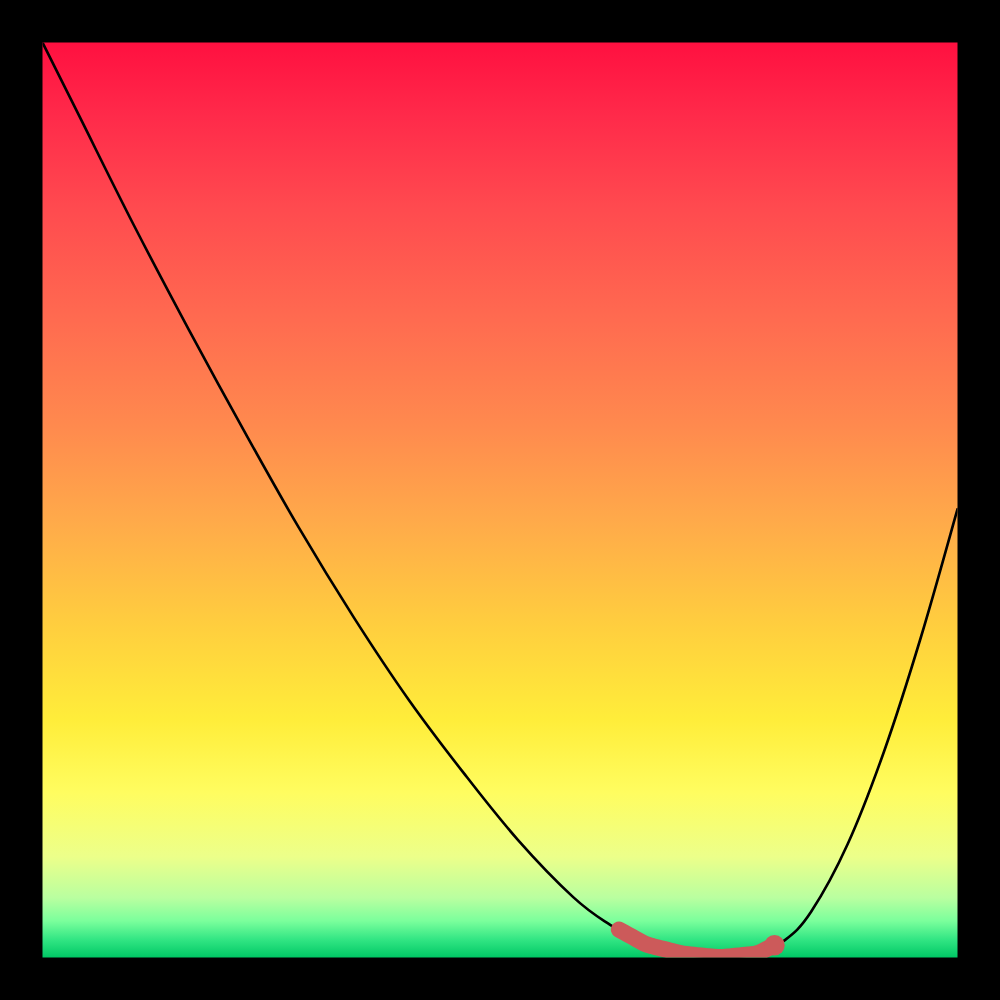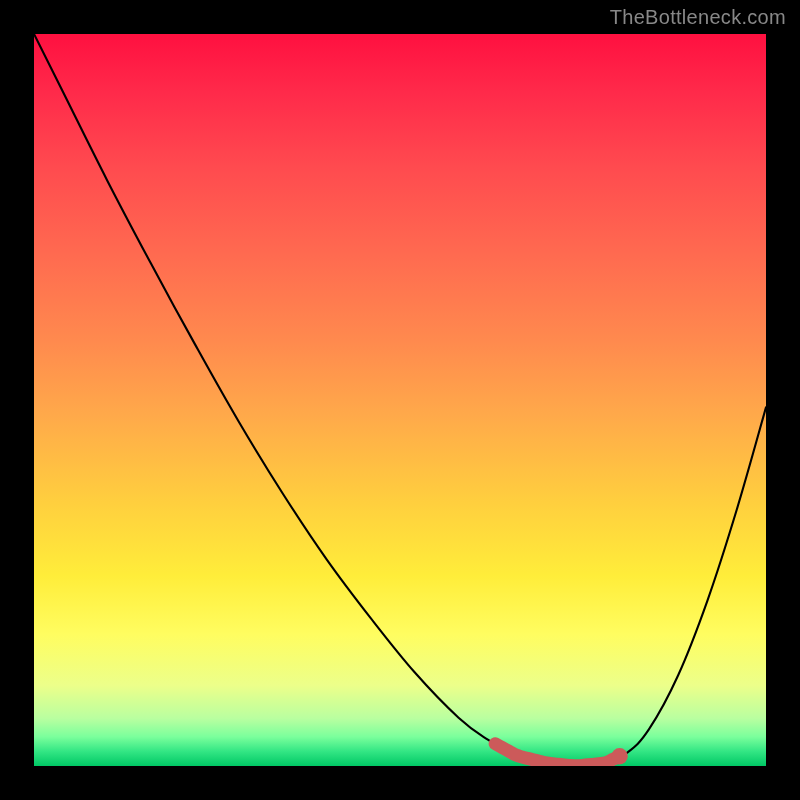--- a/index.html
+++ b/index.html
@@ -59,21 +59,20 @@
     top: 0;
     width: 732px;
     height: 732px;
     display: block;
   }
 </style>
 </head>
 <body>
 
 <div class="frame">
-  <div class="watermark">TheBottleneck.com</div>
   <div class="plot-area">
     <svg class="overlay" id="overlay" viewBox="0 0 732 732" preserveAspectRatio="none">
       <path id="curve-path" fill="none" stroke="#000000" stroke-width="2.1" stroke-linejoin="round" stroke-linecap="round" d="M 0.00 0.00 C 5.27 10.54, 16.10 32.21, 29.28 58.56 C 42.46 84.91, 57.39 115.57, 73.20 146.40 C 89.01 177.23, 101.31 200.33, 117.12 229.85 C 132.93 259.36, 145.23 281.91, 161.04 310.37 C 176.85 338.83, 189.15 361.08, 204.96 387.96 C 220.77 414.84, 233.07 434.93, 248.88 459.70 C 264.69 484.47, 276.99 503.18, 292.80 525.58 C 308.61 547.98, 320.91 563.84, 336.72 584.14 C 352.53 604.43, 364.83 620.38, 380.64 638.30 C 396.45 656.22, 411.38 671.57, 424.56 683.69 C 437.74 695.81, 443.30 698.80, 453.84 705.65 C 464.38 712.50, 472.58 717.54, 483.12 721.75 C 493.66 725.97, 501.86 727.23, 512.40 729.07 C 522.94 730.92, 531.14 732.00, 541.68 732.00 C 552.22 732.00, 561.74 731.44, 570.96 729.07 C 580.18 726.70, 585.01 724.88, 592.92 718.82 C 600.83 712.76, 605.66 709.37, 614.88 695.40 C 624.10 681.43, 633.62 664.42, 644.16 641.23 C 654.70 618.04, 662.90 596.35, 673.44 566.57 C 683.98 536.79, 692.18 510.58, 702.72 475.80 C 713.26 441.02, 726.73 391.77, 732.00 373.32"></path>
       <path id="highlight-path" fill="none" stroke="#cc5a5a" stroke-width="13" stroke-linecap="round" stroke-linejoin="round" d="M 461.16 709.67 C 462.40 710.36, 465.58 712.11, 468.07 713.48 C 470.56 714.85, 472.50 715.91, 474.99 717.28 C 477.48 718.65, 479.41 720.02, 481.90 721.08 C 484.39 722.14, 486.32 722.49, 488.81 723.18 C 491.30 723.86, 493.24 724.28, 495.73 724.90 C 498.22 725.53, 500.15 726.01, 502.64 726.63 C 505.13 727.25, 507.06 727.85, 509.55 728.36 C 512.04 728.87, 513.98 729.15, 516.47 729.48 C 518.96 729.80, 520.89 729.92, 523.38 730.17 C 525.87 730.42, 527.80 730.61, 530.29 730.86 C 532.78 731.11, 534.72 731.39, 537.21 731.55 C 539.70 731.71, 541.63 731.84, 544.12 731.76 C 546.61 731.67, 548.54 731.31, 551.03 731.06 C 553.52 730.82, 555.46 730.62, 557.95 730.37 C 560.44 730.12, 562.37 729.98, 564.86 729.68 C 567.35 729.38, 569.28 729.45, 571.77 728.69 C 574.26 727.93, 576.20 726.63, 578.69 725.47 C 581.18 724.30, 584.36 722.82, 585.60 722.24"></path>
       <circle id="highlight-dot" r="8.2" fill="#cc5a5a" cx="585.60" cy="722.24"></circle>
     </svg>
   </div>
 </div>
 
 </body></html>

